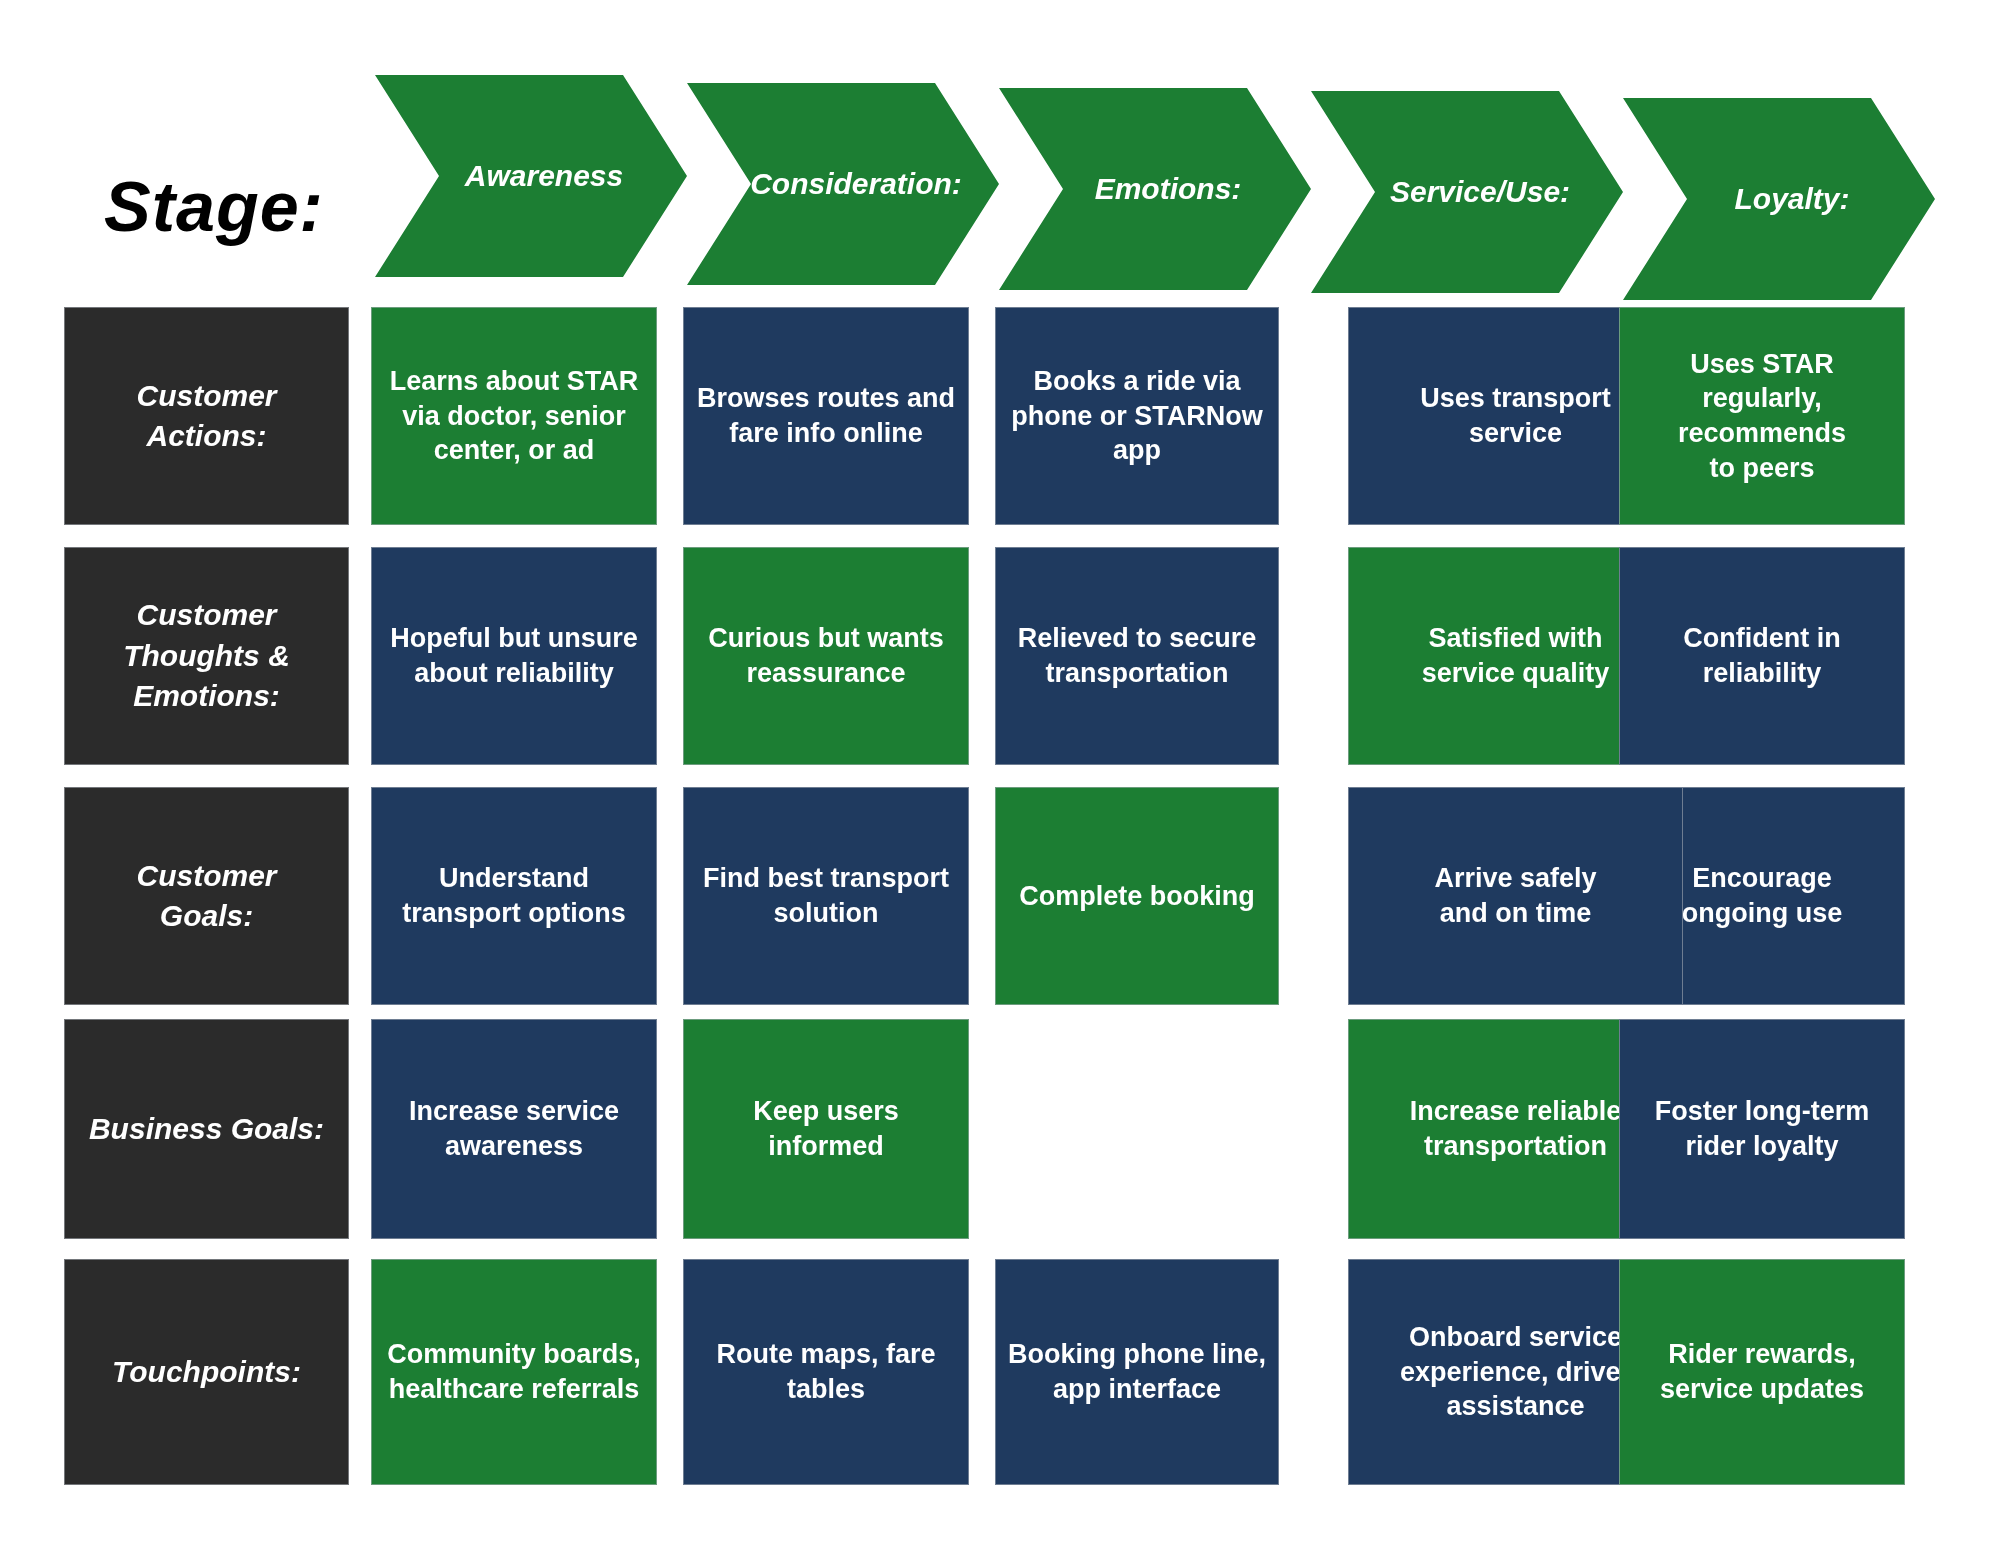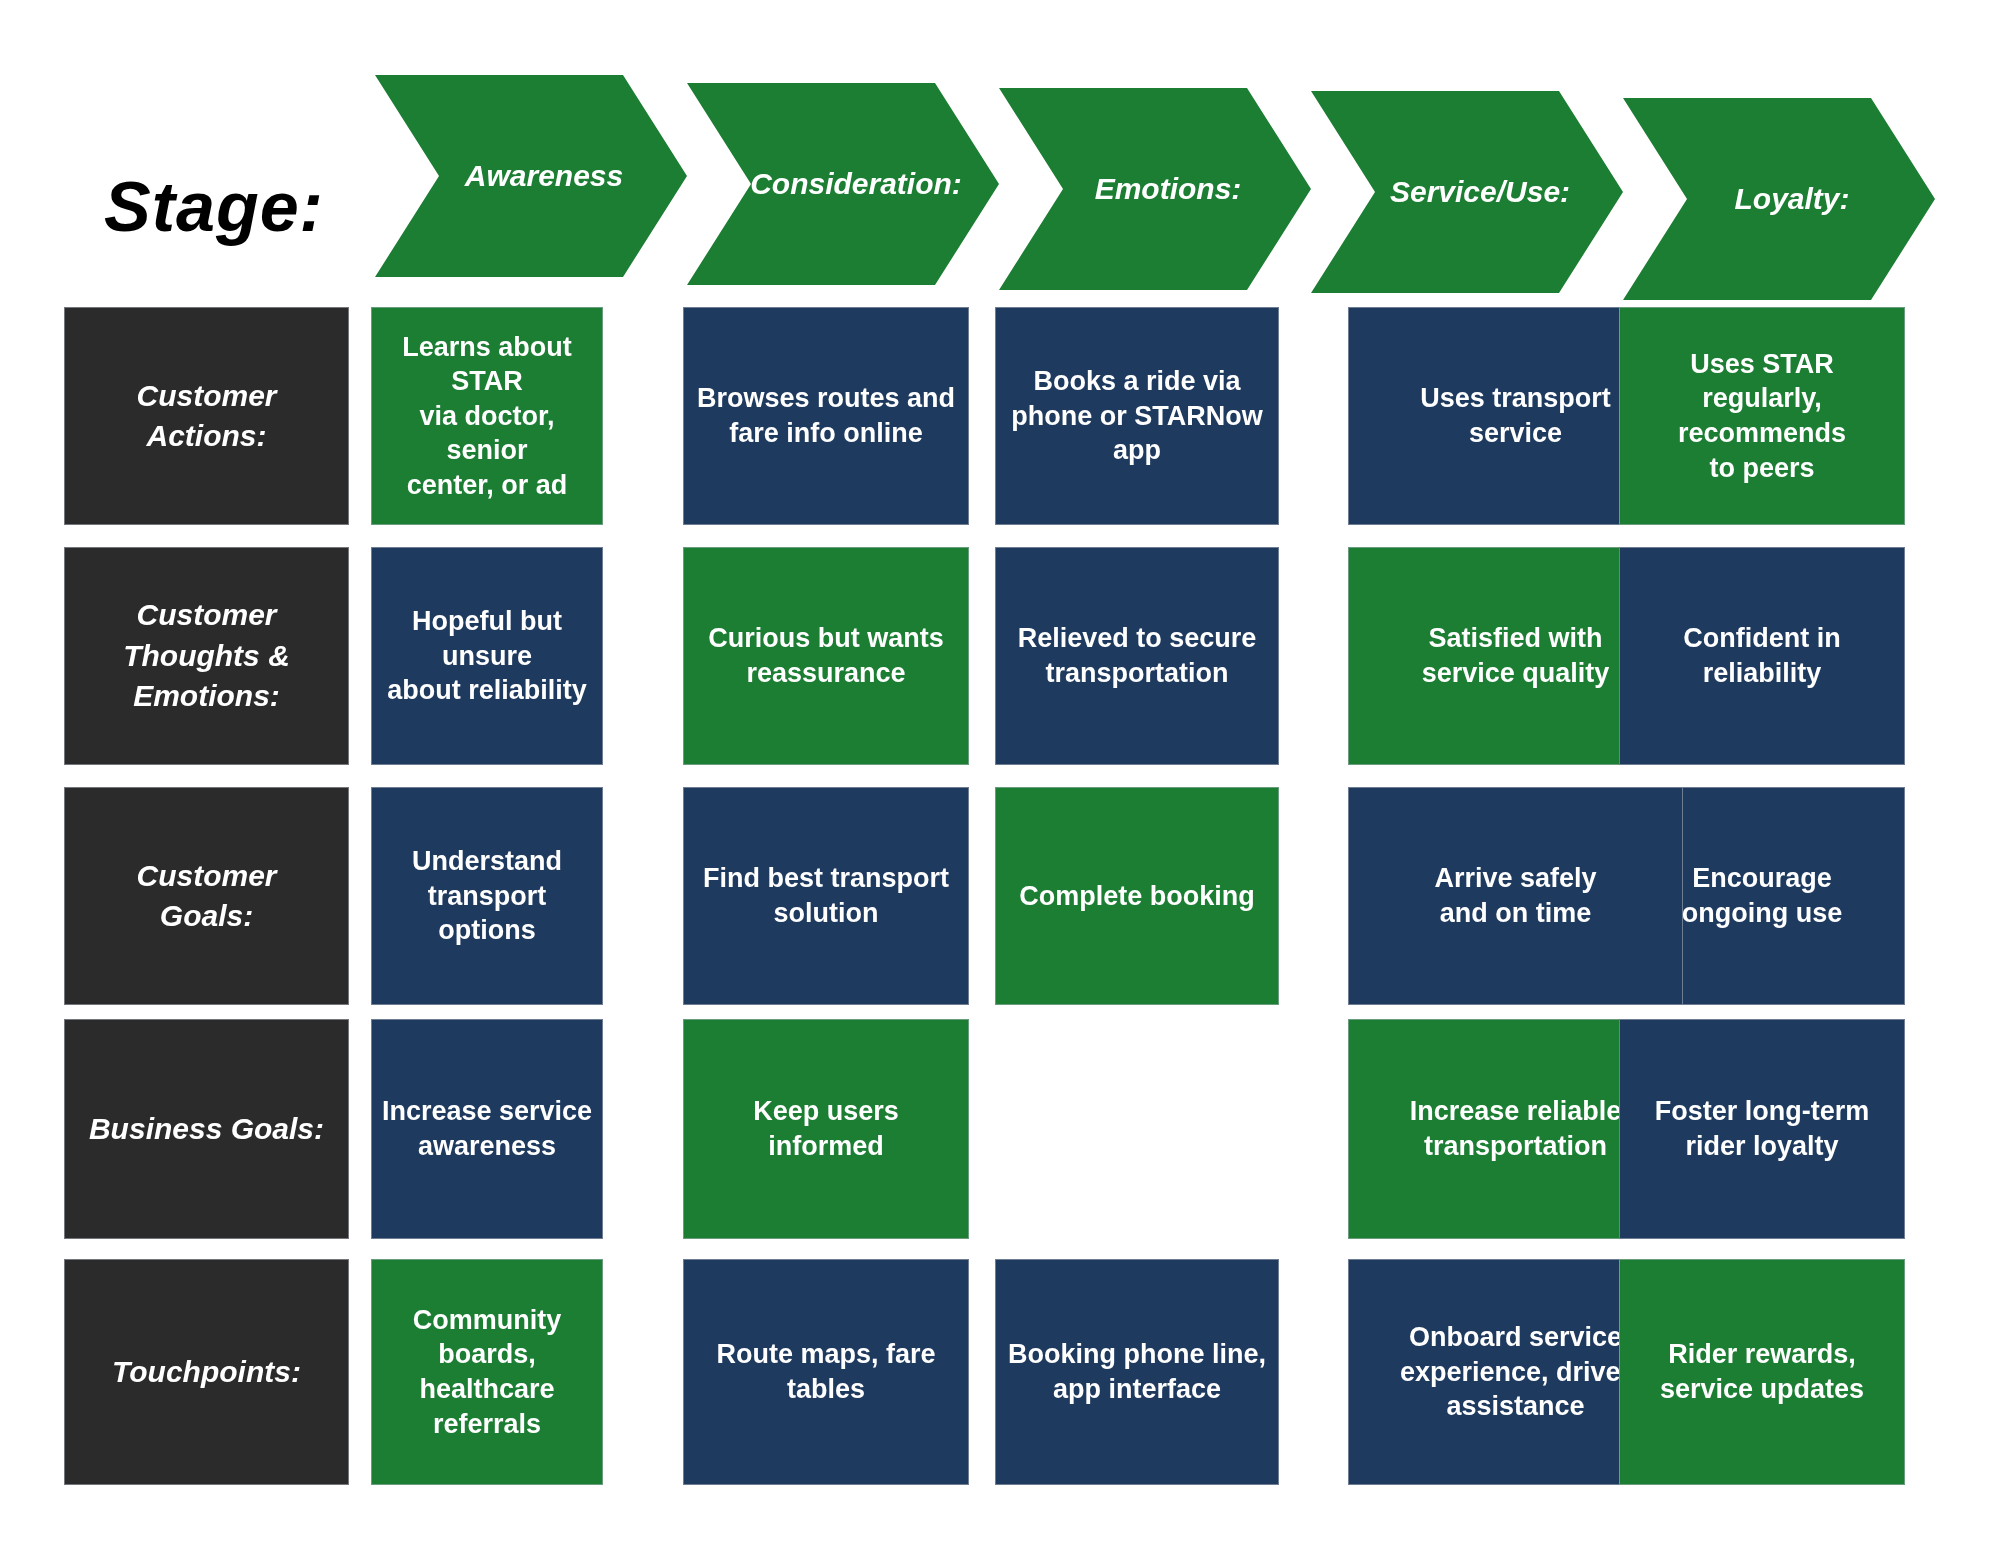--- a/index.html
+++ b/index.html
@@ -37,21 +37,21 @@
     position:absolute;display:flex;align-items:center;justify-content:center;
     text-align:center;padding:14px 8px;box-sizing:border-box;
     color:var(--text-on-color);font-weight:bold;font-size:27px;line-height:1.28;
     white-space:pre-line;border:1px solid rgba(175,180,188,0.55);
   }
   .cell[data-variant="green"]{background:var(--green);}
   .cell[data-variant="navy"]{background:var(--navy);}
   .cell.header{background:var(--header-dark);font-style:italic;font-size:30px;line-height:1.35;}
 
   .col-h{left:64px;width:285px}
-  .col-0{left:371px;width:232px}
+  .col-0{left:371px;width:286px}
   .col-1{left:683px;width:286px}
   .col-2{left:995px;width:284px}
   .col-3{left:1348px;width:335px}
   .col-4{left:1619px;width:286px}
   .row-0{top:300px;height:218px}
   .row-1{top:540px;height:218px}
   .row-2{top:780px;height:218px}
   .row-3{top:1012px;height:220px}
   .row-4{top:1252px;height:226px}
 </style>

